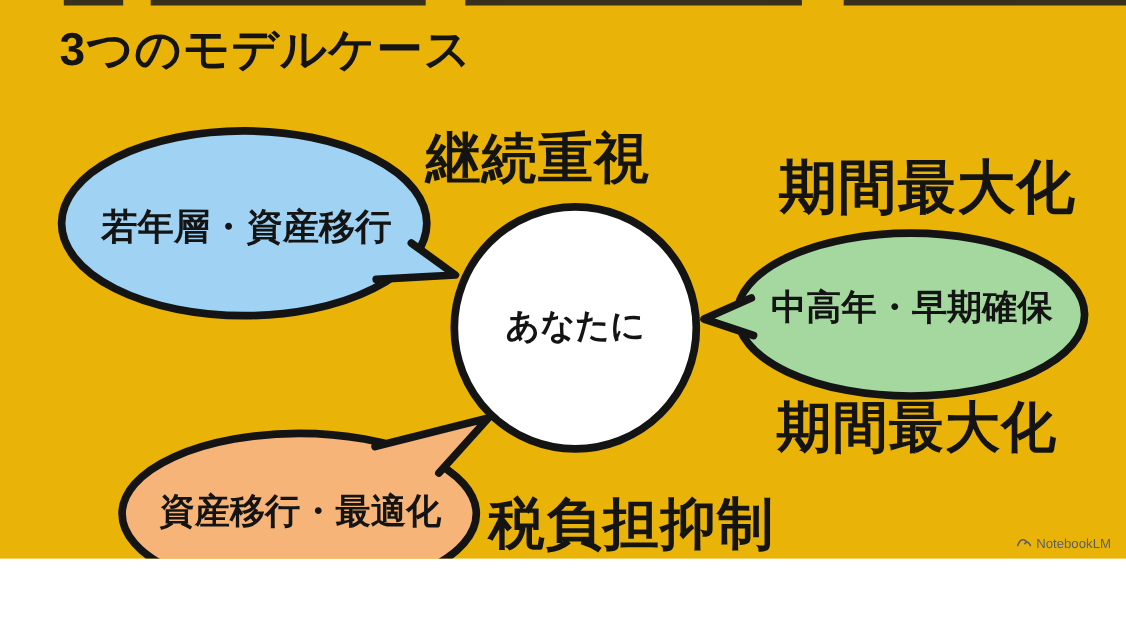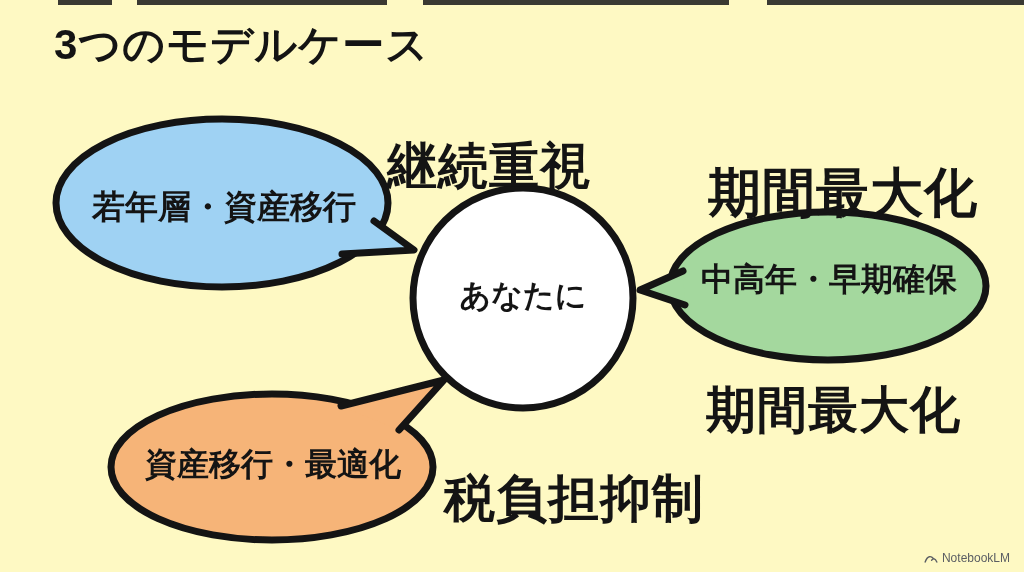--- a/index.html
+++ b/index.html
@@ -3,22 +3,22 @@
 <meta charset="utf-8">
 <style>
   html, body { margin: 0; padding: 0; }
   body {
     background: #ffffff;
     font-family: "Liberation Sans", "DejaVu Sans", sans-serif;
   }
   .stage {
     position: relative;
     width: 1024px;
-    height: 572px;
-    background: #fef9c3;
+    height: 508px;
+    background: #eab308;
     overflow: hidden;
   }
   .stage svg.shapes {
     position: absolute;
     left: 0; top: 0;
     width: 1024px; height: 572px;
   }
   .txt {
     position: absolute;
     color: #141414;
@@ -26,21 +26,21 @@
     line-height: 1;
     white-space: nowrap;
     z-index: 2;
   }
   .page-title {
     left: 54px; top: 24px;
     font-size: 42px;
     letter-spacing: 1px;
     margin: 0;
   }
-  .annotation { font-size: 50px; letter-spacing: 1px; margin-top: 22px; }
+  .annotation { font-size: 50px; letter-spacing: 1px; }
   .ann-keizoku { left: 387px; top: 119px; }
   .ann-kikan-top { left: 708px; top: 144px; font-size: 53px; }
   .ann-kikan-bottom { left: 706px; top: 363px; }
   .ann-zeifutan { left: 444px; top: 451px; font-size: 51px; }
   .bubble-label {
     transform: translate(-50%, -50%);
     font-size: 33px;
     letter-spacing: 0px;
   }
   .bl-blue   { left: 224px; top: 206px; }
@@ -50,21 +50,20 @@
     left: 523px; top: 296px;
     transform: translate(-50%, -50%);
     font-size: 31px;
     line-height: 1.28;
   }
   .center-label span { display: block; }
   .watermark {
     position: absolute;
     right: 14px; bottom: 7px;
     display: flex;
-    align-items: center;
     gap: 4px;
     color: #5b5e63;
     font-size: 12px;
     z-index: 3;
   }
   .watermark .wm-icon { width: 14px; height: 11px; }
 </style>
 </head>
 <body>
 

